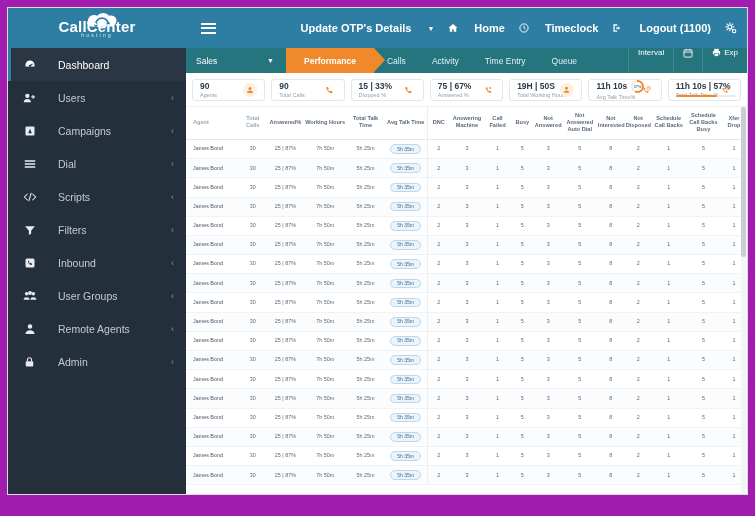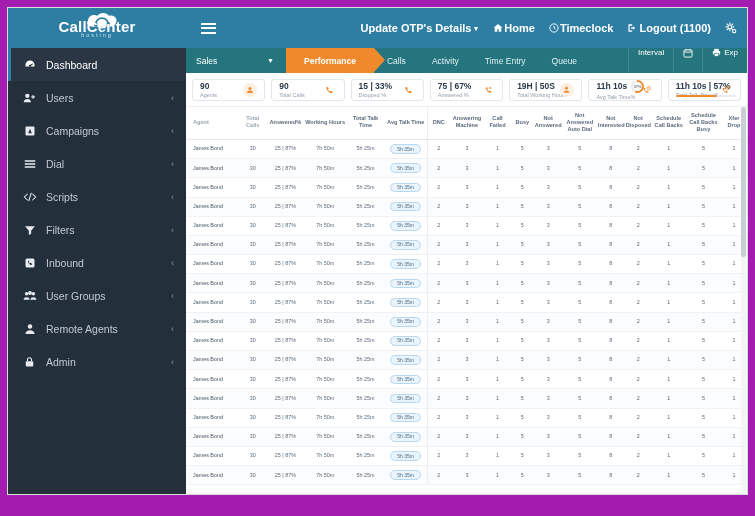--- a/index.html
+++ b/index.html
@@ -33,21 +33,21 @@
     font-size:15px; font-weight:bold; color:#ffffff; letter-spacing:.2px;
     position:relative; z-index:2; white-space:nowrap;
   }
   .logo .brand .c2{ color:#ffffff; }
   .logo .sub{
     font-size:5.5px; color:#cfe3ee; letter-spacing:2px; margin-top:-1px;
     text-transform:lowercase;
   }
   .nav{ padding-top:0px; }
   .nav-item{
-    height:33px; display:flex; align-items:center; gap:9px;
+    height:33px; display:flex; align-items:center; gap:21px;
     padding:0 12px 0 14px; color:#c3c9d1; font-size:10.5px;
     position:relative; cursor:pointer;
   }
   .nav-item.active{ background:#2b3645; color:#ffffff; }
   .nav-item.active:before{
     content:""; position:absolute; left:0; top:0; bottom:0; width:3px; background:#2e7ea3;
   }
   .nav-item .ico{
     width:15px; flex:0 0 15px; display:flex; align-items:center; justify-content:center;
     color:#e7eaee;
@@ -59,21 +59,21 @@
   .main{ flex:1; display:flex; flex-direction:column; min-width:0; background:#ffffff; }
 
   .topbar{
     height:40px; background:#2e7ea3; display:flex; align-items:center;
     padding:0 10px 0 12px; gap:14px; color:#ffffff; flex:0 0 40px;
   }
   .hamb{ display:flex; flex-direction:column; gap:2.5px; cursor:pointer; padding:3px; }
   .hamb i{ display:block; width:15px; height:2px; background:#ffffff; }
   .topbar .spacer{ flex:1; }
   .tb-link{
-    font-size:11px; color:#ffffff; display:flex; align-items:center; gap:1px;
+    font-size:11px; color:#ffffff; display:flex; align-items:center; gap:16px;
     white-space:nowrap; cursor:pointer; font-weight:bold;
   }
   .caret{ font-size:7px; }
 
   .tabbar{
     height:25px; flex:0 0 25px; background:#25757f; display:flex; align-items:stretch;
     color:#dff1f2; font-size:8.5px; position:relative;
   }
   .tab-sales{
     width:100px; display:flex; align-items:center; justify-content:space-between;

